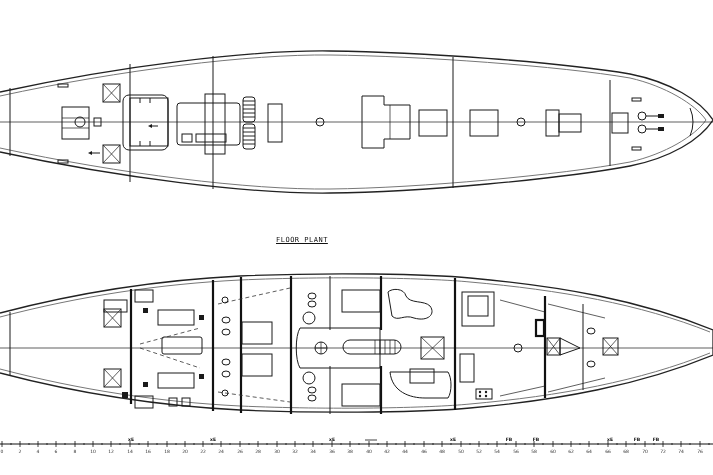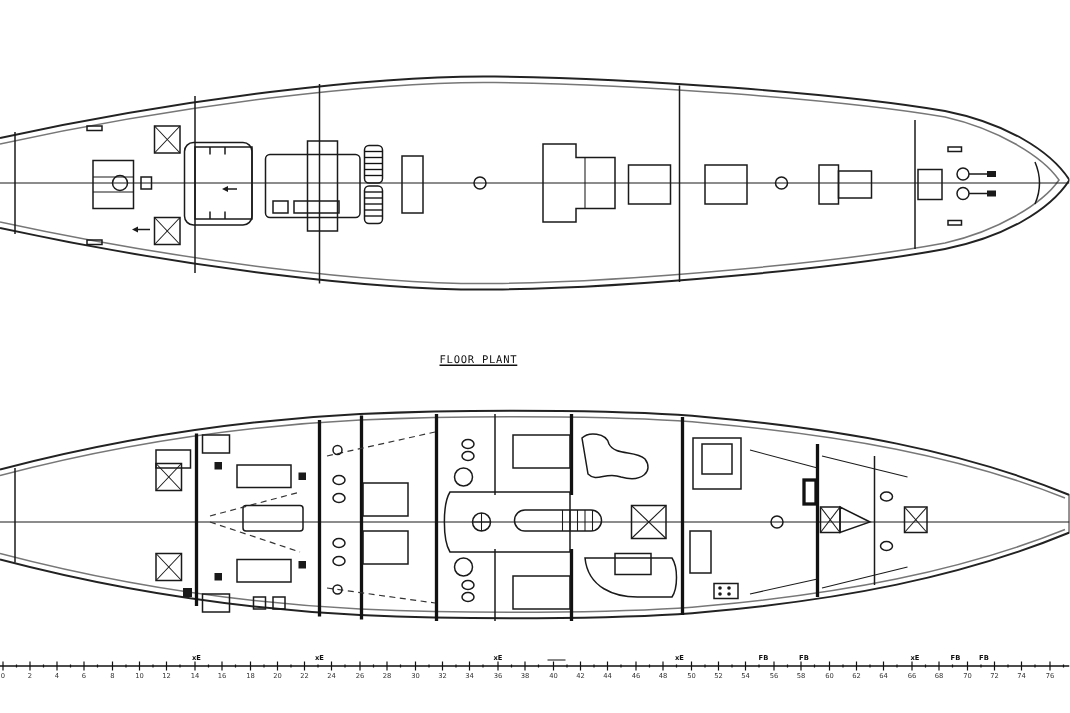--- a/index.html
+++ b/index.html
@@ -6,21 +6,21 @@
   body{width:713px;height:475px;overflow:hidden;position:relative;font-family:"DejaVu Sans",sans-serif;}
   #stage{position:absolute;left:0;top:0;width:713px;height:475px;}
   .ln{fill:none;stroke:#1a1a1a;stroke-width:1;}
   .lt{fill:none;stroke:#1a1a1a;stroke-width:0.7;}
   .thk{fill:none;stroke:#111;stroke-width:2.2;}
   .hull{fill:none;stroke:#222;stroke-width:1.3;}
   .hull2{fill:none;stroke:#777;stroke-width:1;}
   .dash{fill:none;stroke:#333;stroke-width:0.8;stroke-dasharray:4 3;}
   .blk{fill:#1a1a1a;}
   .lbl{position:absolute;font-family:"DejaVu Sans Mono",monospace;font-size:7px;color:#111;letter-spacing:0.5px;}
-  #floor-title{left:293px;top:236px;text-decoration:underline;}
+  #floor-title{left:276px;top:236px;text-decoration:underline;}
   .tick-num{position:absolute;font-size:4.5px;color:#333;font-family:"DejaVu Sans",sans-serif;transform:translateX(-50%);top:449px;}
   .marker{position:absolute;font-size:4.5px;color:#111;font-weight:bold;font-family:"DejaVu Sans",sans-serif;transform:translateX(-50%);top:437px;}
 </style>
 </head>
 <body>
 
 <div id="stage">
 <svg width="713" height="475" viewBox="0 0 713 475" xmlns="http://www.w3.org/2000/svg">
 
   <g>

